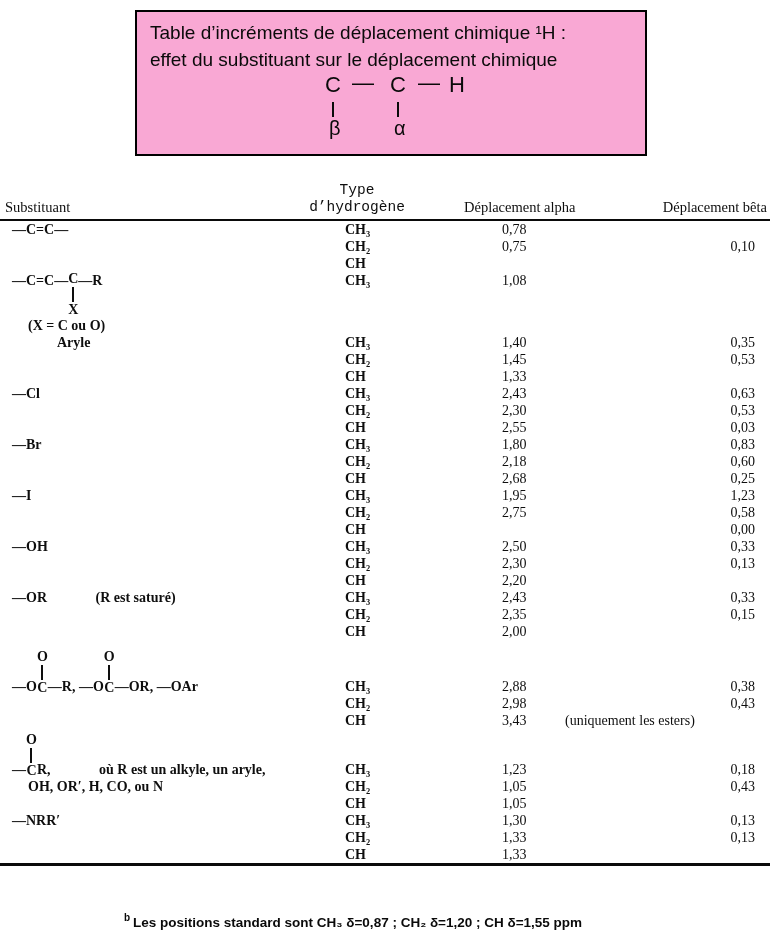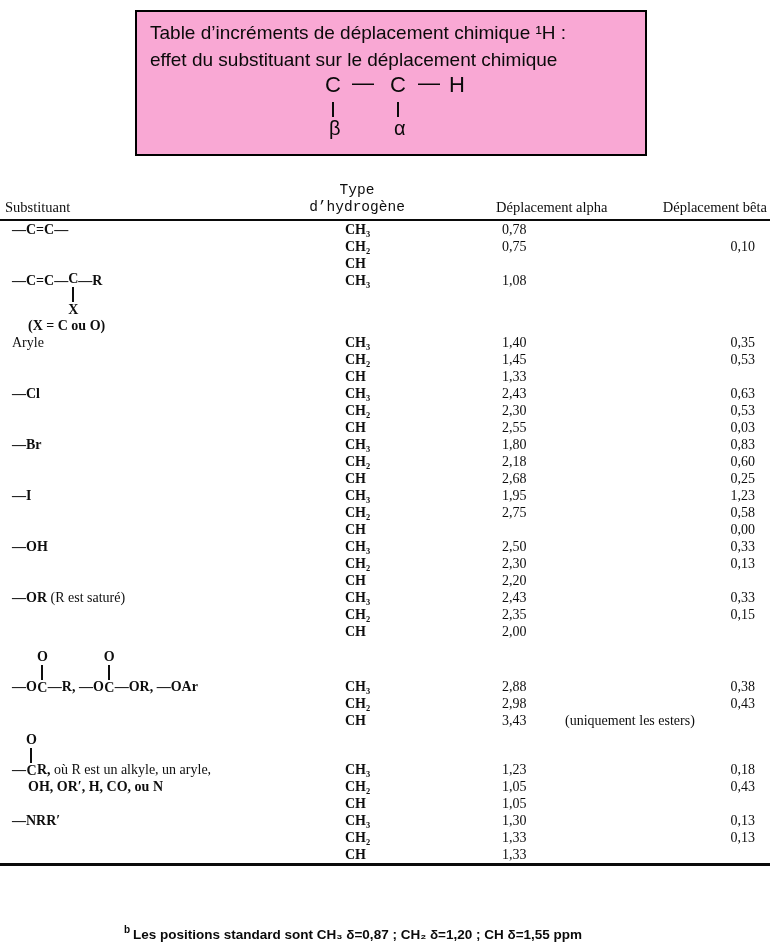--- a/index.html
+++ b/index.html
@@ -24,48 +24,48 @@
   .cstruct .greek{position:absolute;top:44px;font-size:20px;line-height:22px;}
 
   
   .thead{
     position:relative;height:50px;margin:13px -15px 0 -5px;
     border-bottom:2.5px solid #0a0a0a;
     font-size:14.5px;
   }
   .thead .h-sub{position:absolute;left:5px;bottom:3px;}
   .thead .h-type{position:absolute;left:298px;bottom:3px;width:118px;text-align:center;line-height:17px;font-family:Liberation Mono, monospace;}
-  .thead .h-alpha{position:absolute;left:496px;bottom:3px;}
+  .thead .h-alpha{position:absolute;left:464px;bottom:3px;}
   .thead .h-beta{position:absolute;right:3px;bottom:3px;}
 
   
   .tbody{font-size:14px;}
   .grp{display:grid;grid-template-columns:340px 157px 216px 1fr;align-items:start;}
   .cell{min-height:17px;}
   .sub{padding-left:7px;line-height:17px;}
   .sline{line-height:17px;white-space:nowrap;}
   .fb{font-weight:bold;}
-  .fn{font-weight:normal;}
+  .fn{font-weight:bold;margin-left:45px;}
   .rline{height:17px;line-height:17px;white-space:nowrap;}
   .col-h{font-weight:bold;}
   .col-b{text-align:right;}
   .note{font-weight:normal;margin-left:35px;}
 
   
   .stk{display:inline-block;text-align:center;}
   .stk.up{vertical-align:bottom;}
   .stk.down{vertical-align:top;}
   .stk .satom{display:block;line-height:14px;font-weight:bold;}
   .stk .dbond{width:4px;height:11px;margin:1px auto;border-left:1.7px solid #0e0e0e;border-right:1.7px solid #0e0e0e;}
 
   .bottom-rule{height:2.5px;background:#0a0a0a;margin:0 -15px 0 -5px;}
 
   
   .footnote{
-    margin-top:58px;text-align:center;padding-right:54px;
+    margin-top:46px;text-align:center;padding-right:54px;
     font-family:"Liberation Sans","DejaVu Sans",sans-serif;
     font-weight:bold;font-size:13.5px;color:#0a0a0a;
   }
   .footnote sup{font-size:10px;margin-right:3px;}
 </style>
 </head>
 <body>
 
 <div class="page">
 

